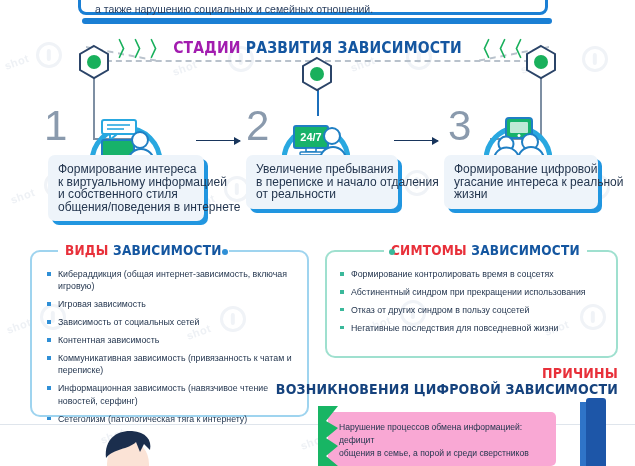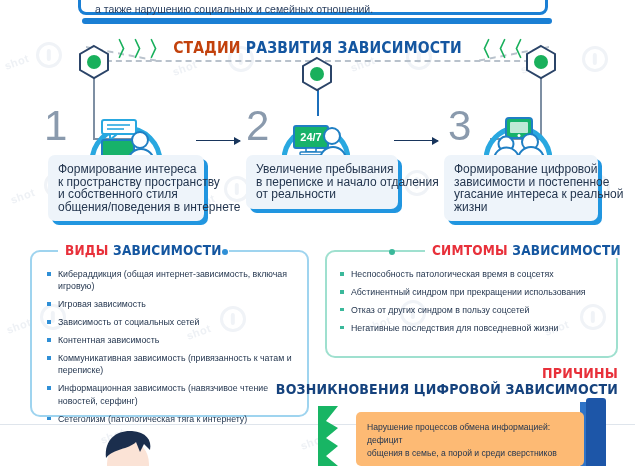--- a/index.html
+++ b/index.html
@@ -30,21 +30,21 @@
   #topshadow{position:absolute;left:82px;top:18px;width:470px;height:6px;
     background:#1a7fd4;border-radius:3px;z-index:2;}
 
   
   #stageTitle{
     position:absolute;left:0;right:0;top:36px;height:24px;z-index:6;
     display:flex;align-items:center;justify-content:center;gap:9px;
   }
   .stitle{font-size:15.5px;font-weight:700;letter-spacing:.2px;
           font-family:"DejaVu Sans Condensed","Liberation Sans",sans-serif;}
-  .stitle .red{color:#c2410c;}
+  .stitle .red{color:#a21caf;}
   .stitle .blue{color:#1456a0;}
   .chev{display:flex;align-items:center;color:#19b05c;font-size:21px;
         font-weight:700;letter-spacing:-5px;line-height:1;}
 
   
   #dashline{
     position:absolute;left:86px;top:60px;width:464px;height:0;
     border-top:2px dashed #b9c2cc;z-index:2;
   }
   #dashleft{position:absolute;left:86px;top:46px;width:70px;height:16px;
@@ -112,22 +112,22 @@
   #sympList li:before{background:#3ab89a;}
 
   
   #causesTitle{position:absolute;right:17px;top:366px;text-align:right;z-index:7;}
   #causesTitle .l1{font-size:14px;font-weight:700;color:#e8303a;
     letter-spacing:.2px;line-height:15px;
     font-family:"DejaVu Sans Condensed","Liberation Sans",sans-serif;}
   #causesTitle .l2{font-size:14px;font-weight:700;color:#15427d;
     letter-spacing:.2px;line-height:17px;
     font-family:"DejaVu Sans Condensed","Liberation Sans",sans-serif;}
-  #causesBox{position:absolute;left:356px;top:412px;width:228px;height:54px;
-    background:#fdba74;border-radius:5px;z-index:6;padding:9px 11px;
+  #causesBox{position:absolute;left:328px;top:412px;width:228px;height:54px;
+    background:#f9a8d4;border-radius:5px;z-index:6;padding:9px 11px;
     box-sizing:border-box;}
   #causesBox .ln{font-size:8.6px;line-height:13px;color:#24364f;}
   #causesBracket{position:absolute;left:318px;top:406px;width:20px;height:60px;z-index:7;}
   #causesBlue{position:absolute;left:586px;top:398px;width:20px;height:68px;
     background:#1d56a8;border-radius:3px 3px 0 0;z-index:5;}
   #causesBlue2{position:absolute;left:580px;top:402px;width:8px;height:64px;
     background:#2f74c8;z-index:4;}
 
   
   #person{position:absolute;left:88px;top:430px;width:86px;height:36px;z-index:8;}
@@ -224,21 +224,21 @@
     <line x1="29" y1="21" x2="52" y2="21" stroke="#29a8e0" stroke-width="1.6"></line>
     <line x1="29" y1="25" x2="46" y2="25" stroke="#29a8e0" stroke-width="1.6"></line>
     <rect x="24" y="36" width="32" height="18" rx="2" fill="#17b26a" stroke="#1f7fc4" stroke-width="2"></rect>
     <rect x="35" y="54" width="10" height="4" fill="#fff" stroke="#1f7fc4" stroke-width="1.6"></rect>
     <circle cx="62" cy="36" r="8" fill="#fff" stroke="#1f7fc4" stroke-width="2"></circle>
     <path d="M50 58 a13 13 0 0 1 26 0 z" fill="#fff" stroke="#1f7fc4" stroke-width="2"></path>
   </svg>
 </div>
 <div class="stagecard" style="left:48px;top:155px;width:156px;">
   <div class="ln">Формирование интереса</div>
-  <div class="ln">к пространству пространству</div>
+  <div class="ln">к виртуальному информацией</div>
   <div class="ln">и собственного стиля</div>
   <div class="ln">общения/поведения в интернете</div>
 </div>
 
 <div class="bignum" style="left:246px;top:105px;">2</div>
 <div class="stageicon" style="left:272px;top:104px;">
   <svg width="96" height="62" viewBox="0 0 96 62">
     <path d="M12 56 A32 32 0 0 1 76 56" fill="none" stroke="#29a8e0" stroke-width="5"></path>
     <rect x="22" y="22" width="34" height="22" rx="2" fill="#17b26a" stroke="#1f7fc4" stroke-width="2"></rect>
     <text x="39" y="37" font-family="Liberation Sans, sans-serif" font-size="11" font-weight="700" fill="#ffffff" text-anchor="middle">24/7</text>
@@ -262,21 +262,20 @@
     <rect x="36" y="18" width="18" height="11" rx="1" fill="#bfe9d6"></rect>
     <circle cx="45" cy="31.5" r="1.5" fill="#fff"></circle>
     <circle cx="32" cy="40" r="7.5" fill="#fff" stroke="#1f7fc4" stroke-width="2"></circle>
     <path d="M20 56 a12.5 12.5 0 0 1 25 0 z" fill="#fff" stroke="#1f7fc4" stroke-width="2"></path>
     <circle cx="56" cy="38" r="8" fill="#fff" stroke="#1f7fc4" stroke-width="2"></circle>
     <path d="M44 56 a13 13 0 0 1 26 0 z" fill="#fff" stroke="#1f7fc4" stroke-width="2"></path>
   </svg>
 </div>
 <div class="stagecard" style="left:444px;top:155px;width:154px;">
   <div class="ln">Формирование цифровой</div>
-  <div class="ln">зависимости и постепенное</div>
   <div class="ln">угасание интереса к реальной</div>
   <div class="ln">жизни</div>
 </div>
 
 <div class="panel" id="typesPanel"></div>
 <div class="panelTitle" style="left:58px;top:242px;">
   <span class="red">ВИДЫ</span>
   <span class="blue">ЗАВИСИМОСТИ</span>
 </div>
 <div class="tdot" style="left:222px;top:249px;background:#2f8fd6;"></div>
@@ -284,27 +283,27 @@
   <li>Кибераддикция (общая интернет-зависимость, включая игровую)</li>
   <li>Игровая зависимость</li>
   <li>Зависимость от социальных сетей</li>
   <li>Контентная зависимость</li>
   <li>Коммуникативная зависимость (привязанность к чатам и переписке)</li>
   <li>Информационная зависимость (навязчивое чтение новостей, серфинг)</li>
   <li>Сетеголизм (патологическая тяга к интернету)</li>
 </ul>
 
 <div class="panel" id="sympPanel"></div>
-<div class="panelTitle" style="left:425px;top:242px;">
+<div class="panelTitle" style="left:384px;top:242px;">
   <span class="red">СИМТОМЫ</span>
   <span class="blue">ЗАВИСИМОСТИ</span>
 </div>
 <div class="tdot" style="left:389px;top:249px;background:#3ab89a;"></div>
 <ul class="bul" id="sympList" style="left:339px;top:268px;width:272px;">
-  <li>Неспособность патологическая время в соцсетях</li>
+  <li>Формирование контролировать время в соцсетях</li>
   <li>Абстинентный синдром при прекращении использования</li>
   <li>Отказ от других синдром в пользу соцсетей</li>
   <li>Негативные последствия для повседневной жизни</li>
 </ul>
 
 <div id="causesTitle">
   <div class="l1">ПРИЧИНЫ</div>
   <div class="l2">ВОЗНИКНОВЕНИЯ ЦИФРОВОЙ ЗАВИСИМОСТИ</div>
 </div>
 <div id="causesBlue2"></div>

